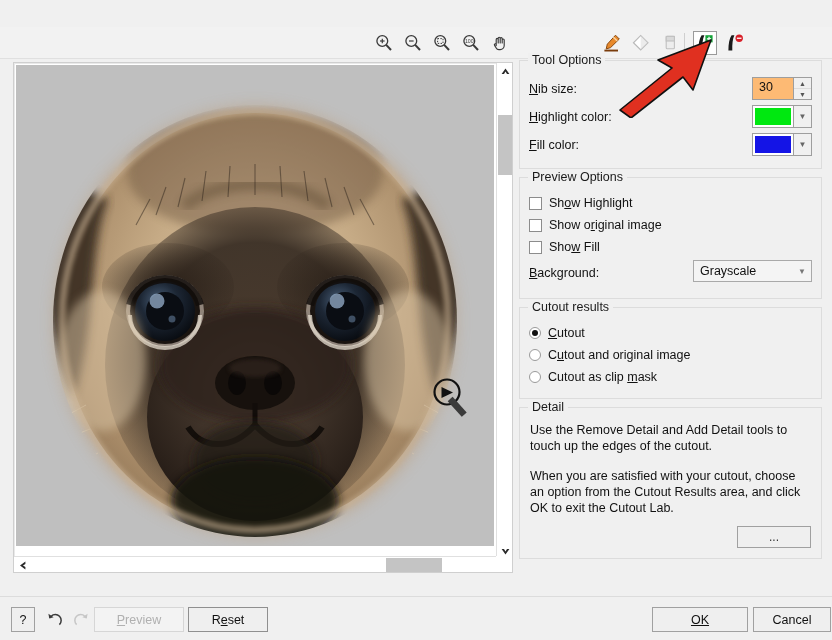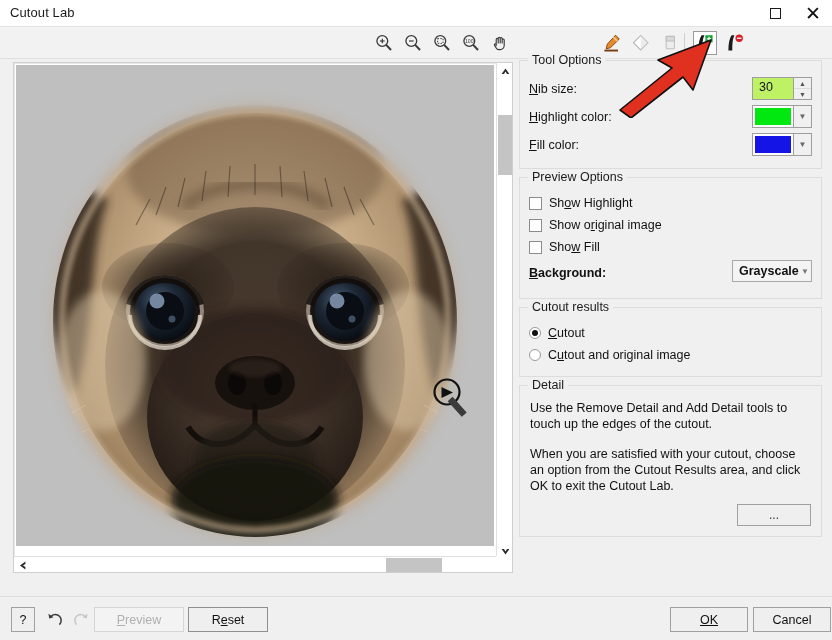--- a/index.html
+++ b/index.html
@@ -146,21 +146,21 @@
   .lbl { font-size: 12.5px; color: #111; }
   .lbl u { text-decoration: underline; }
 
   
   .spin {
     position: absolute; right: 0; top: 2px;
     width: 60px; height: 23px;
     display: flex;
   }
   .spin-field {
-    flex: 1; background: #bef264; border: 1px solid #9e9e9e;
+    flex: 1; background: #fdba74; border: 1px solid #9e9e9e;
     font-size: 12.5px; color: #111;
     padding: 2px 0 0 6px;
   }
   .spin-btns {
     width: 18px; border: 1px solid #9e9e9e; border-left: none;
     background: #f0f0f0;
     display: flex; flex-direction: column;
   }
   .spin-btns div {
     flex: 1; display: flex; align-items: center; justify-content: center;
@@ -188,21 +188,21 @@
   
   .cbrow { height: 22px; display: flex; align-items: center; }
   .cbox {
     width: 13px; height: 13px; border: 1px solid #8c8c8c; background: #fff;
     margin-right: 7px; flex: none;
   }
 
   
   .combo {
     position: absolute; right: 0; top: 2px;
-    width: 80px; height: 22px;
+    width: 119px; height: 22px;
     border: 1px solid #a9a9a9; background: #f4f4f4;
     display: flex; align-items: center;
   }
   .combo-text { font-size: 12.5px; color: #111; padding-left: 6px; flex: 1; }
   .combo-arrow { width: 18px; text-align: center; font-size: 8px; color: #777; }
 
   
   .rdrow { height: 22px; display: flex; align-items: center; }
   .radio {
     width: 12px; height: 12px; border: 1px solid #9a9a9a; border-radius: 50%;
@@ -251,30 +251,20 @@
     position: absolute; left: 598px; top: 38px;
     width: 130px; height: 80px;
     pointer-events: none;
   }
 </style>
 </head>
 <body>
 
 <div id="app">
 
-  <div class="titlebar">
-    <div class="titlebar-title">Cutout Lab</div>
-
-    <div class="win-btn maximize">
-      <div class="sq"></div>
-    </div>
-    <div class="win-btn close">
-      <span class="xglyph">✕</span>
-    </div>
-  </div>
 
   <div class="toolbar">
 
     <div class="tb-icon" style="left:372px;">
       <svg width="20" height="20" viewBox="0 0 20 20">
         <circle cx="8.3" cy="8" r="5.4" fill="none" stroke="#3a3a3a" stroke-width="1.3"></circle>
         <line x1="12.2" y1="11.9" x2="17" y2="17" stroke="#3a3a3a" stroke-width="2"></line>
         <line x1="6" y1="8" x2="10.6" y2="8" stroke="#3a3a3a" stroke-width="1.2"></line>
         <line x1="8.3" y1="5.7" x2="8.3" y2="10.3" stroke="#3a3a3a" stroke-width="1.2"></line>
       </svg>
@@ -582,21 +572,21 @@
         <div class="cbrow">
           <div class="cbox"></div>
           <span class="lbl">Show o<u>r</u>iginal image</span>
         </div>
 
         <div class="cbrow">
           <div class="cbox"></div>
           <span class="lbl">Sho<u>w</u> Fill</span>
         </div>
 
-        <div class="row" style="height:30px;font-weight:bold;">
+        <div class="row" style="height:30px;">
           <span class="lbl"><u>B</u>ackground:</span>
           <div class="combo">
             <span class="combo-text">Grayscale</span>
             <span class="combo-arrow">▼</span>
           </div>
         </div>
 
       </div>
     </div>
 
@@ -609,20 +599,24 @@
               <div class="dot"></div>
             </div>
           <span class="lbl"><u>C</u>utout</span>
         </div>
 
         <div class="rdrow">
           <div class="radio"></div>
           <span class="lbl">C<u>u</u>tout and original image</span>
         </div>
 
+        <div class="rdrow">
+          <div class="radio"></div>
+          <span class="lbl">Cutout as clip <u>m</u>ask</span>
+        </div>
 
       </div>
     </div>
 
     <div class="group">
       <div class="legend">Detail</div>
       <div class="group-body" style="padding:14px 10px 10px 10px;">
         <p class="hint-p">Use the Remove Detail and Add Detail tools to touch up the edges of the cutout.</p>
         <p class="hint-p">When you are satisfied with your cutout, choose an option from the Cutout Results area, and click OK to exit the Cutout Lab.</p>
         <div class="btn-right-wrap">
@@ -658,17 +652,17 @@
     </div>
 
     <div class="bbtn disabled" style="left:94px; width:90px;text-align:center;">
       <span><u class="acc">P</u>review</span>
     </div>
 
     <div class="bbtn" style="left:188px; width:80px; border-color:#8f8f8f;">
       <span>R<u class="acc">e</u>set</span>
     </div>
 
-    <div class="bbtn" style="right:84px; width:78px;text-decoration:underline;">OK</div>
+    <div class="bbtn" style="right:84px; width:96px;text-decoration:underline;">OK</div>
     <div class="bbtn" style="right:1px;  width:78px;">Cancel</div>
   </div>
 
 </div>
 
 </body></html>

